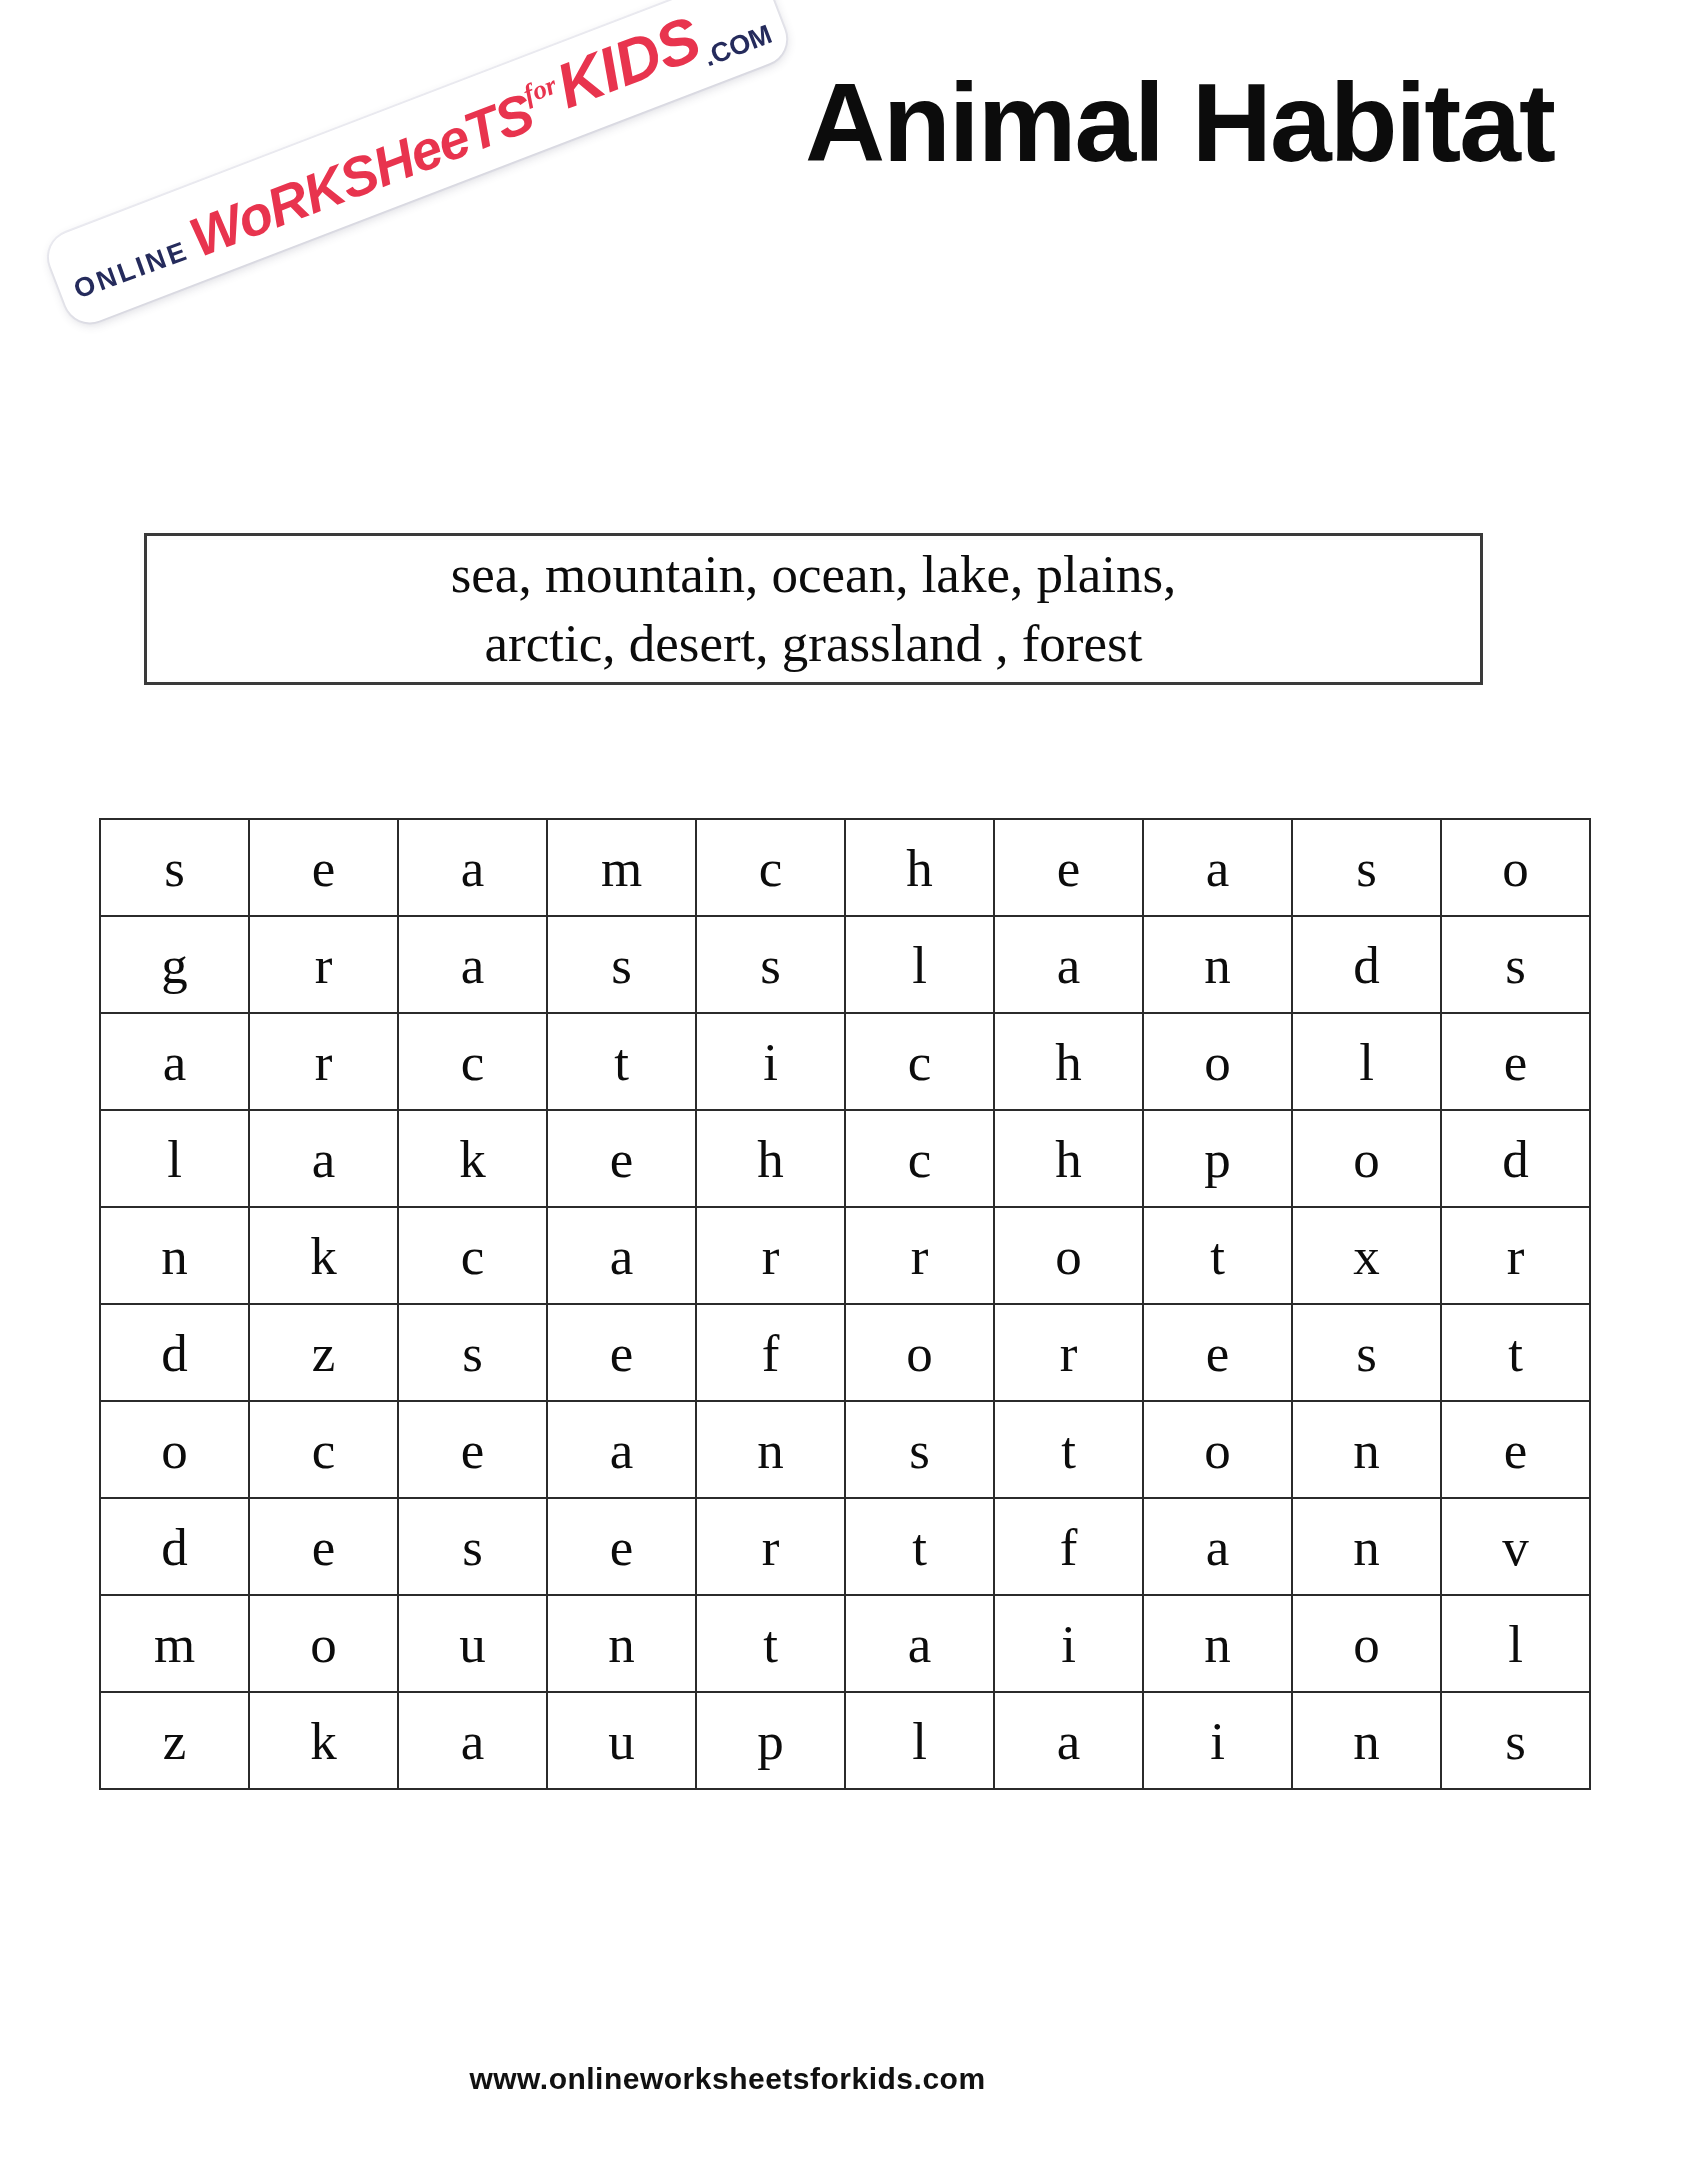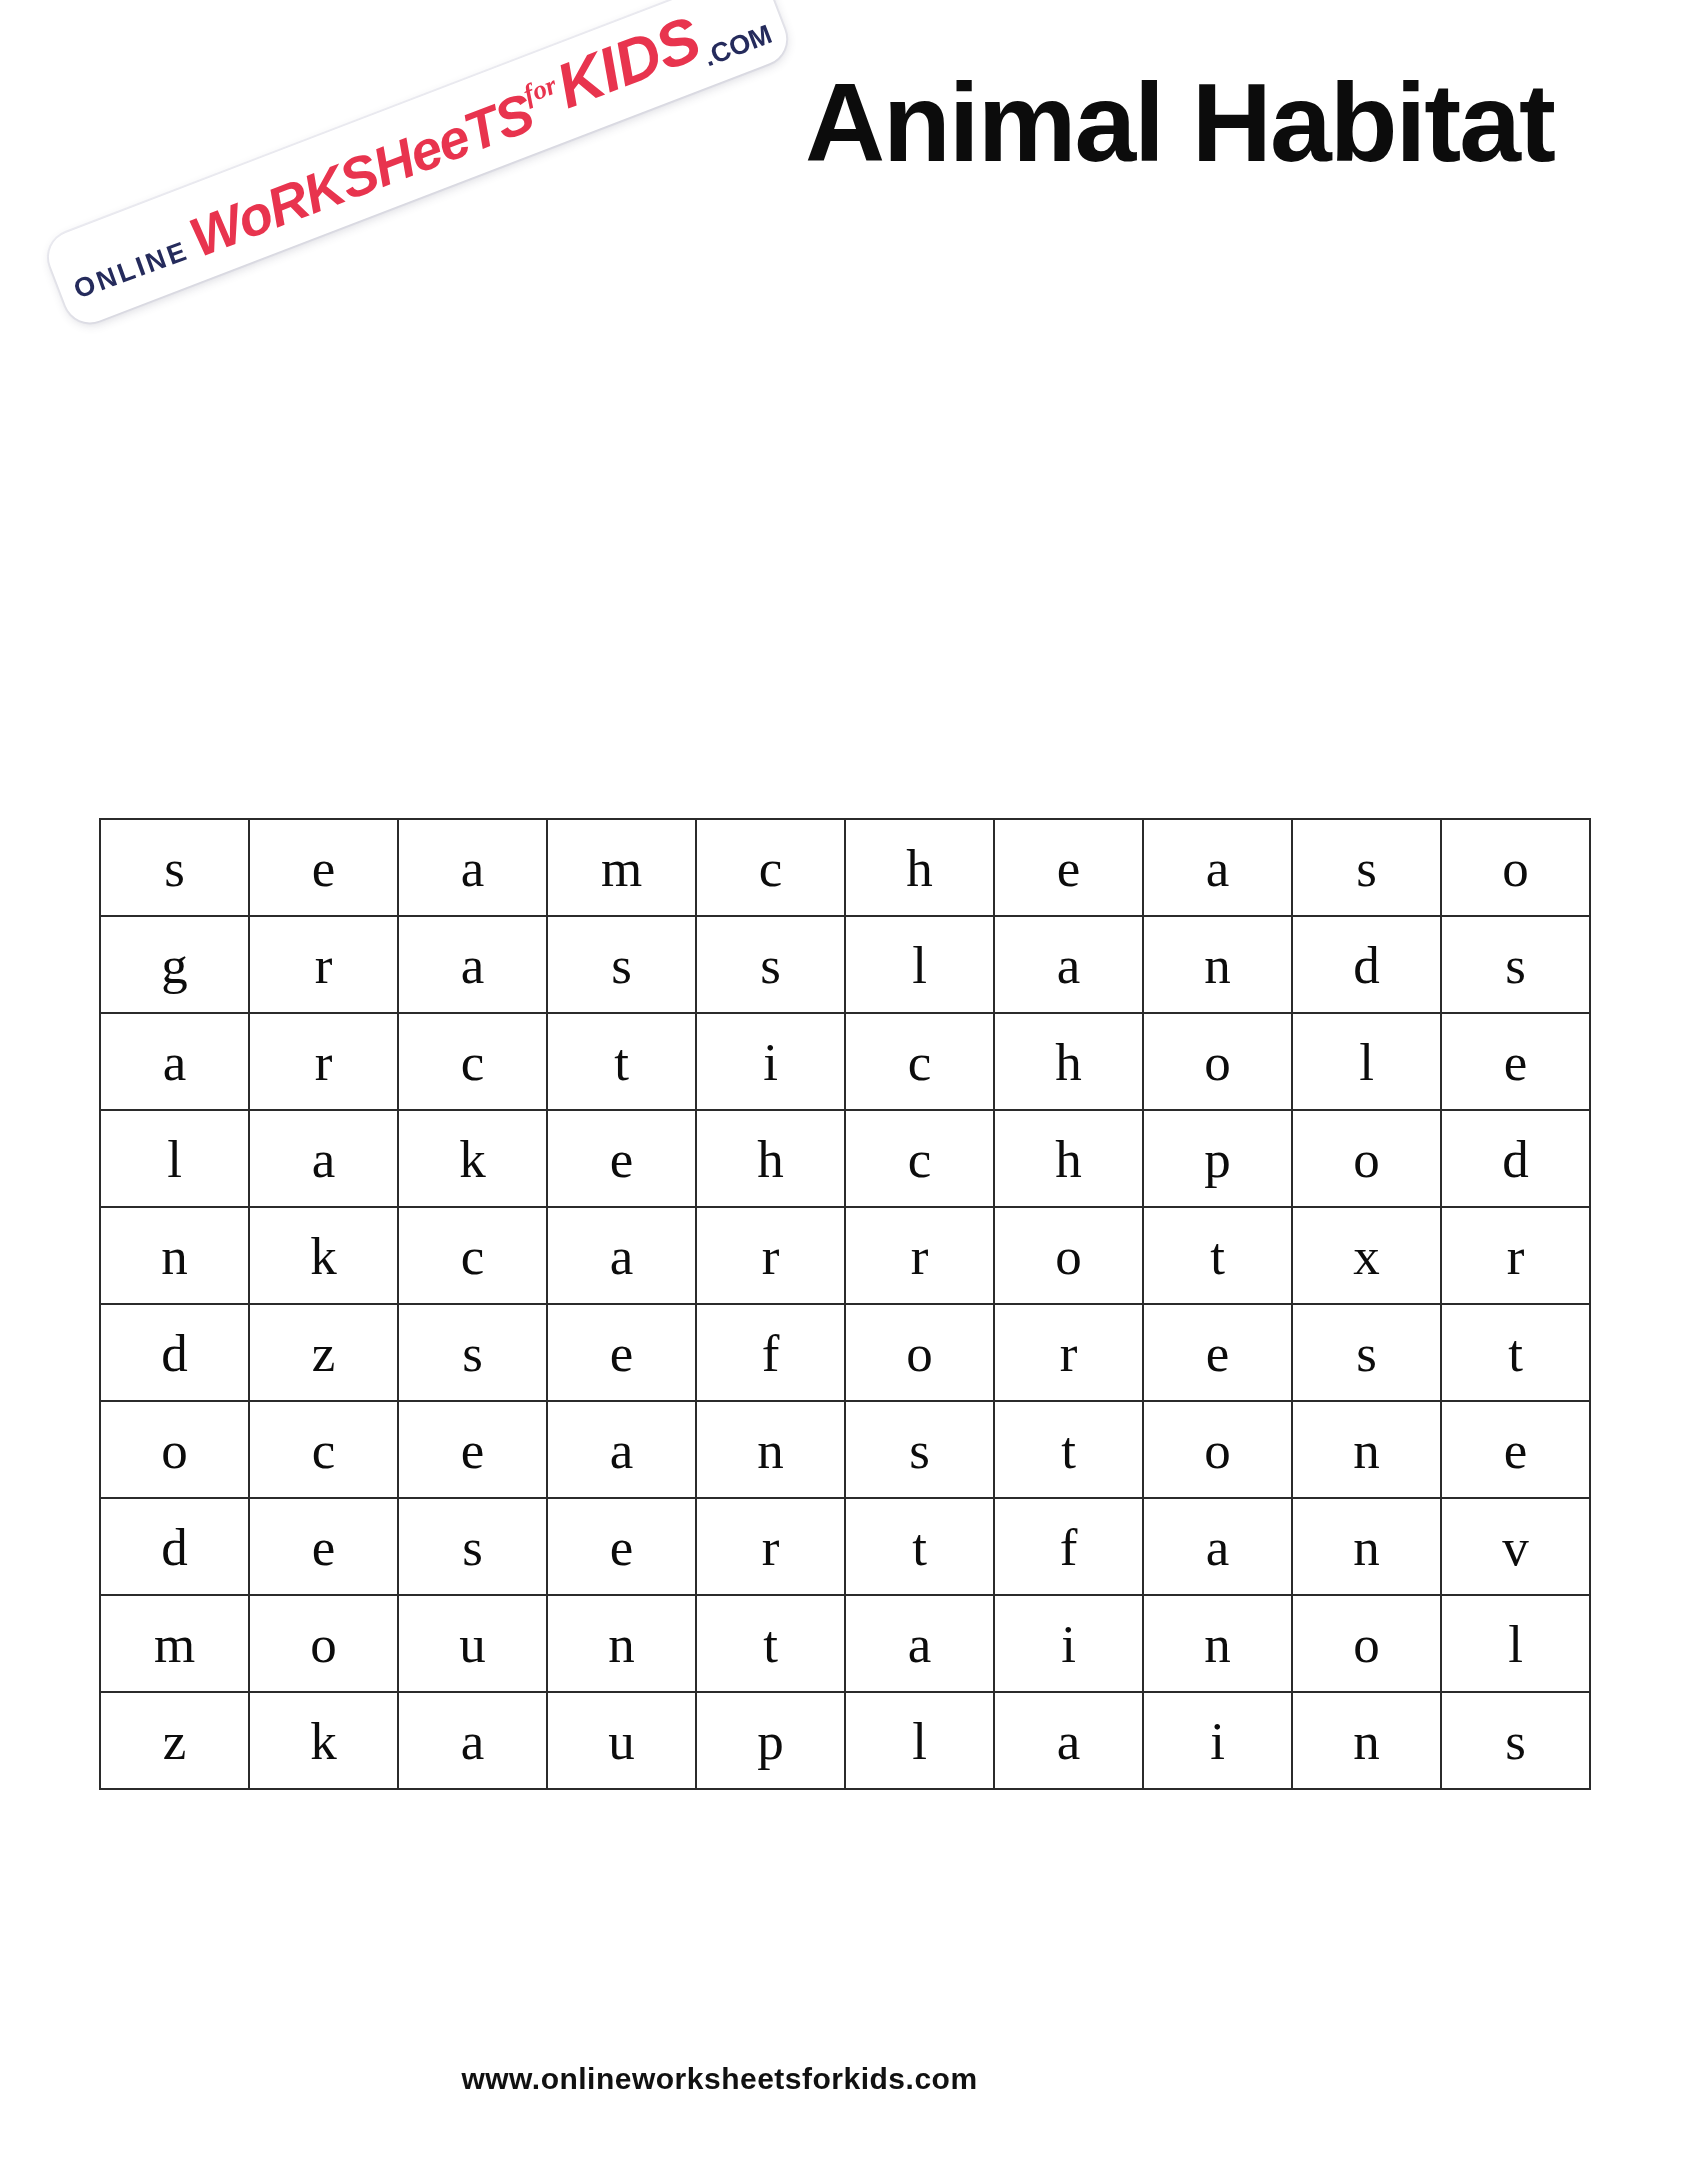--- a/index.html
+++ b/index.html
@@ -140,21 +140,21 @@
     text-align: center;
     vertical-align: middle;
     font-family: "Liberation Serif", serif;
     font-size: 53px;
     color: #0c0c0c;
   }
 
   
   .footer {
     position: absolute;
-    left: 4px;
+    left: 12px;
     top: 2062px;
     width: 1431px;
     text-align: center;
     font-family: "Liberation Sans", sans-serif;
     font-weight: bold;
     font-size: 30px;
     letter-spacing: 0.5px;
     color: #111111;
   }
 </style>
@@ -169,20 +169,24 @@
       <span class="logo-worksheets">WoRKSHeeTS</span>
       <span class="logo-for">for</span>
       <span class="logo-kids">KIDS</span>
       <span class="logo-com">.COM</span>
     </div>
   </div>
 
   <h1 class="title">Animal Habitat</h1>
 
 
+  <div class="word-bank">
+    <div>sea, mountain, ocean, lake, plains,</div>
+    <div>arctic, desert, grassland , forest</div>
+  </div>
 
   <table class="grid">
     <tbody id="grid-body">
         <tr>
           <td>s</td>
           <td>e</td>
           <td>a</td>
           <td>m</td>
           <td>c</td>
           <td>h</td>

